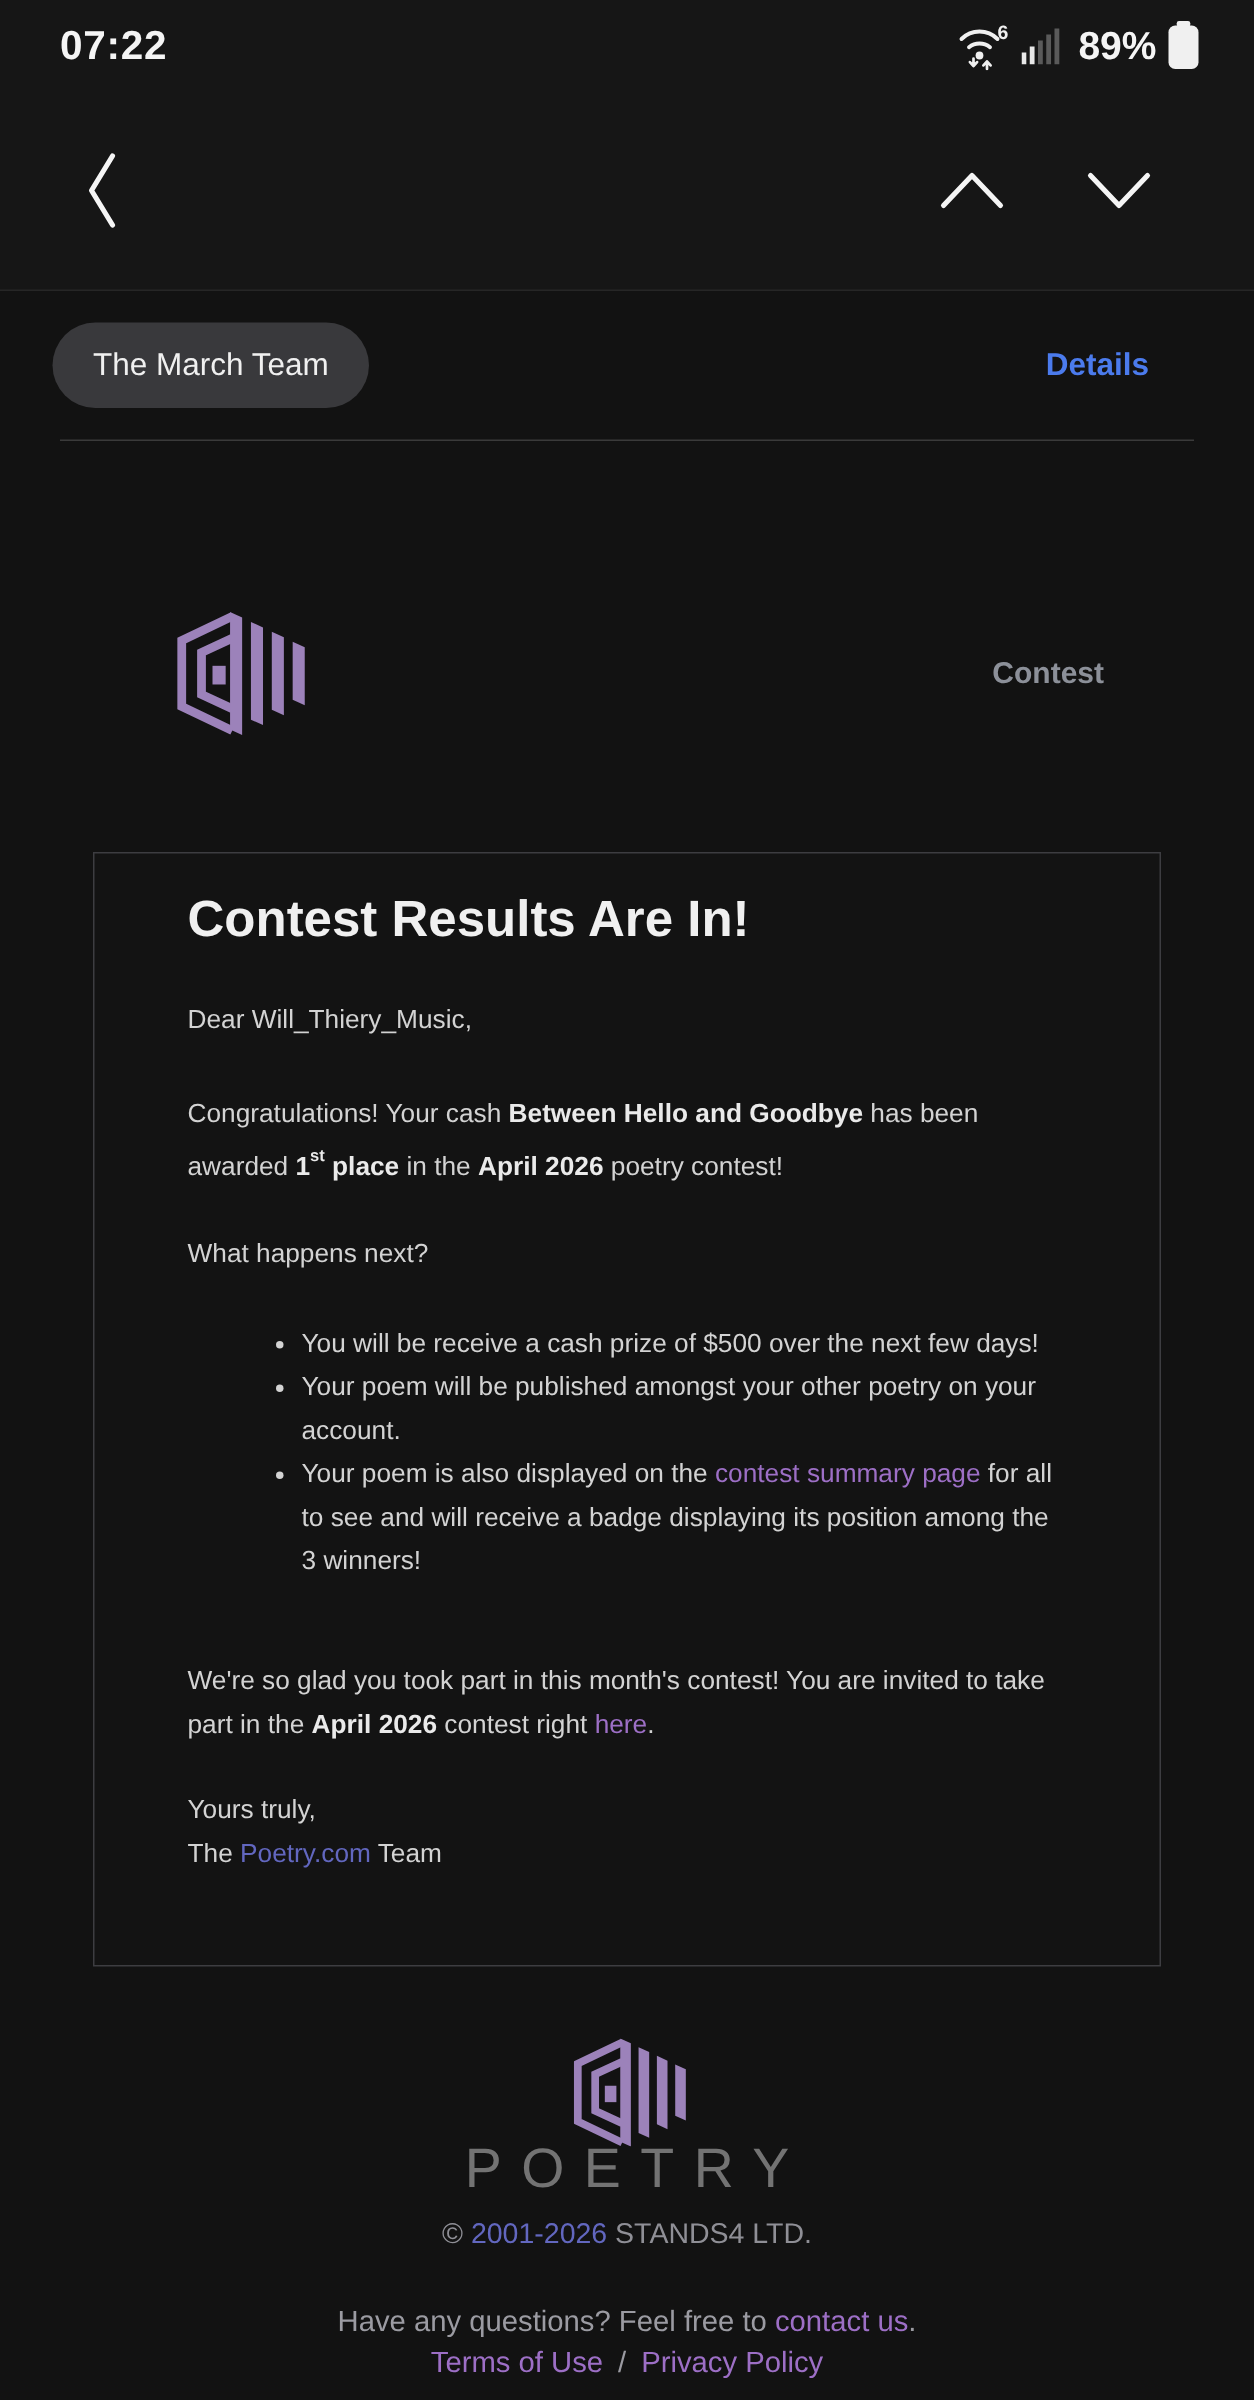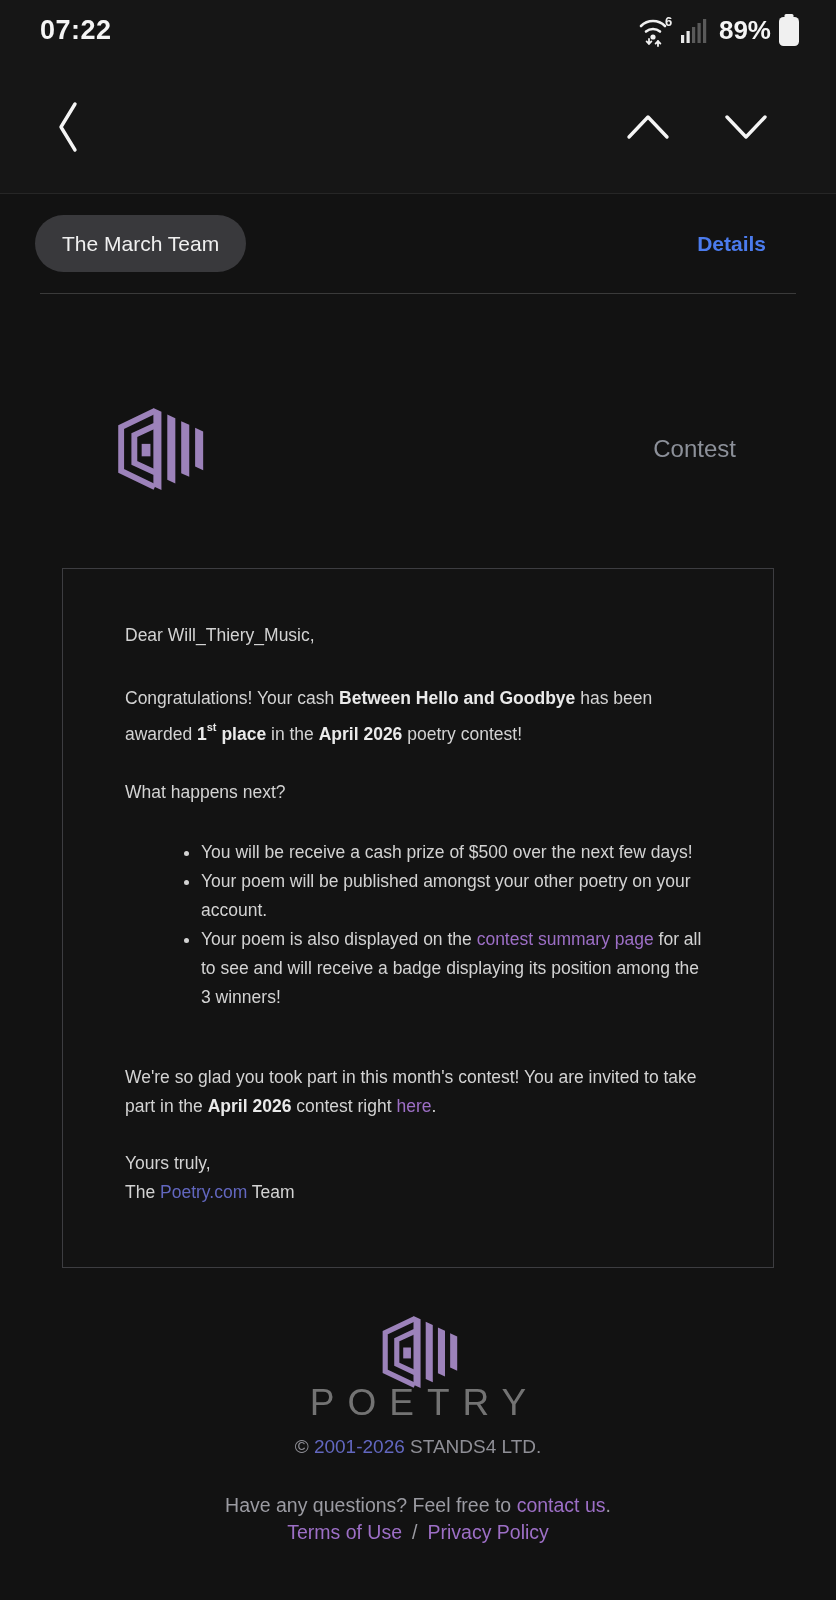--- a/index.html
+++ b/index.html
@@ -52,21 +52,21 @@
   }
   .header-divider { border:none; border-top:1px solid #3a3a3a; margin:0 40px; }
 
   
   .email-inner { width:712px; margin:0 auto; }
   .brand-row {
     margin-top:114px; height:82px;
     display:flex; align-items:center; justify-content:space-between;
     padding:0 38px 0 48px;
   }
-  .brand-contest { font-size:24px; font-weight:400; color:#8c9099; }
+  .brand-contest { font-size:20px; font-weight:700; color:#8c9099; }
 
   .content-card {
     margin-top:78px;
     border:1px solid #3d3d41;
     padding:22px 62px 60px 62px;
     background:#131313;
   }
   .card-title { font-size:34px; line-height:44px; font-weight:600; color:#f0f0f0; }
   .para { font-size:17.5px; line-height:29px; color:#d3d3d3; }
   .para b, .para .bold { font-weight:700; color:#eaeaea; }
@@ -170,20 +170,21 @@
           <polygon points="58,0 69,5 69,112 58,107"></polygon>
           <polygon points="77,9 88,14 88,103 77,98"></polygon>
           <polygon points="96,18 107,23 107,94 96,89"></polygon>
           <polygon points="115,27 126,32 126,85 115,80"></polygon>
         </g>
       </svg>
       <span class="brand-contest">Contest</span>
     </div>
 
     <div class="content-card">
+      <h1 class="card-title">Contest Results Are In!</h1>
 
       <p class="para greeting">Dear Will_Thiery_Music,</p>
 
       <p class="para congrats"><span>Congratulations! Your cash </span><span class="bold">Between Hello and Goodbye</span><span> has been awarded </span><span class="bold">1</span><sup class="ord">st</sup><span class="bold"> place</span><span> in the </span><span class="bold">April 2026</span><span> poetry contest!</span></p>
 
       <p class="para next-heading">What happens next?</p>
 
       <ul class="bullet-list">
         <li><span>You will be receive a cash prize of </span><span class="bold">$500</span><span> over the next few days!</span></li>
         <li><span>Your poem will be published amongst your other poetry on your account.</span></li>

